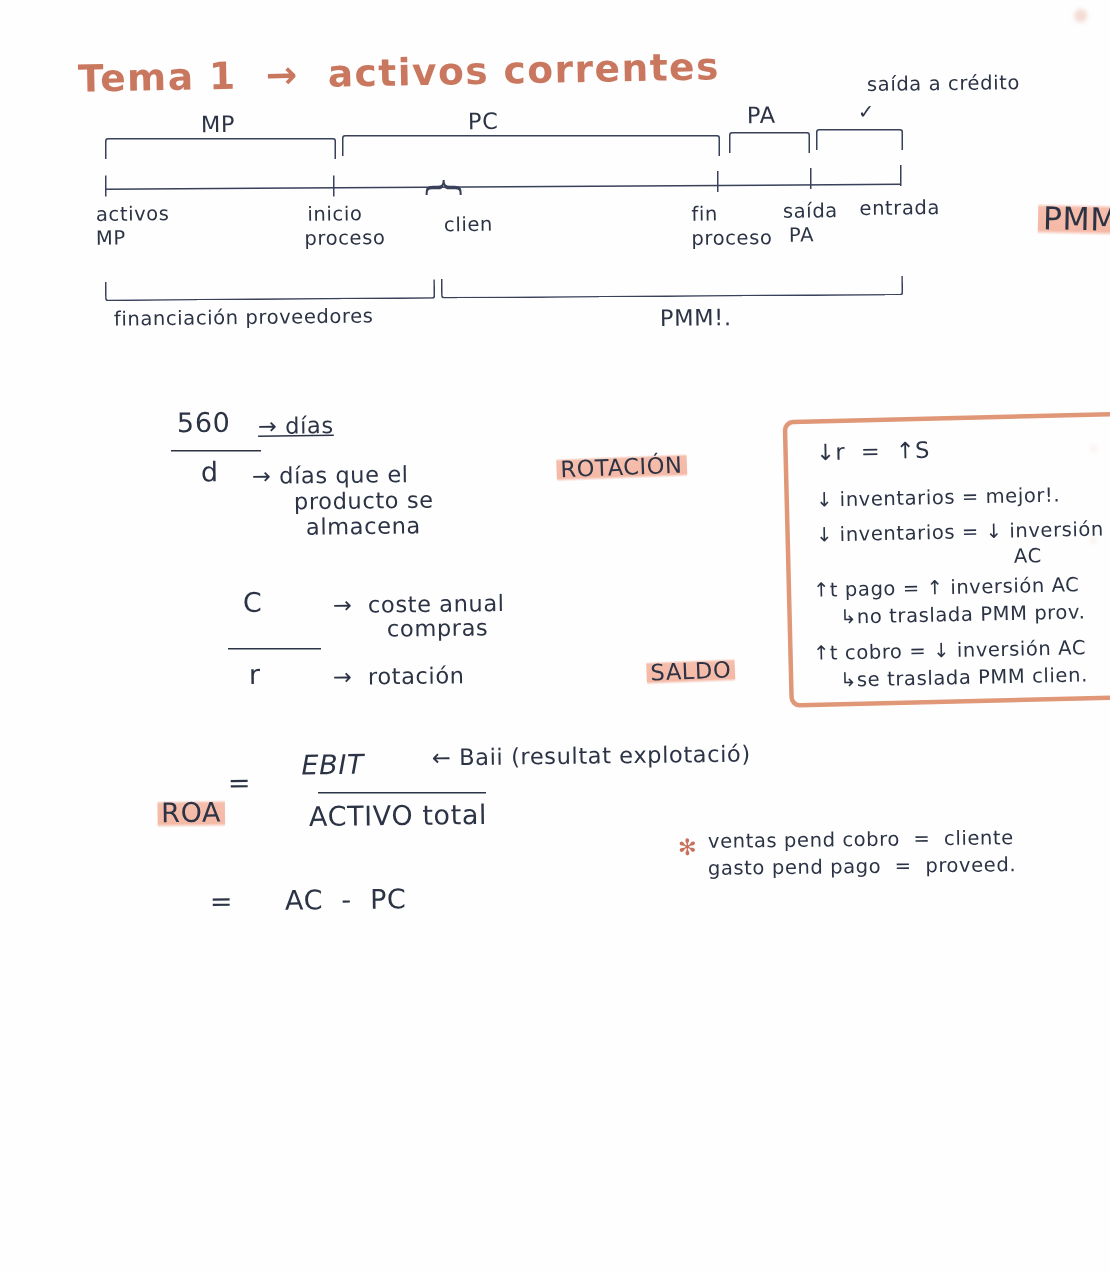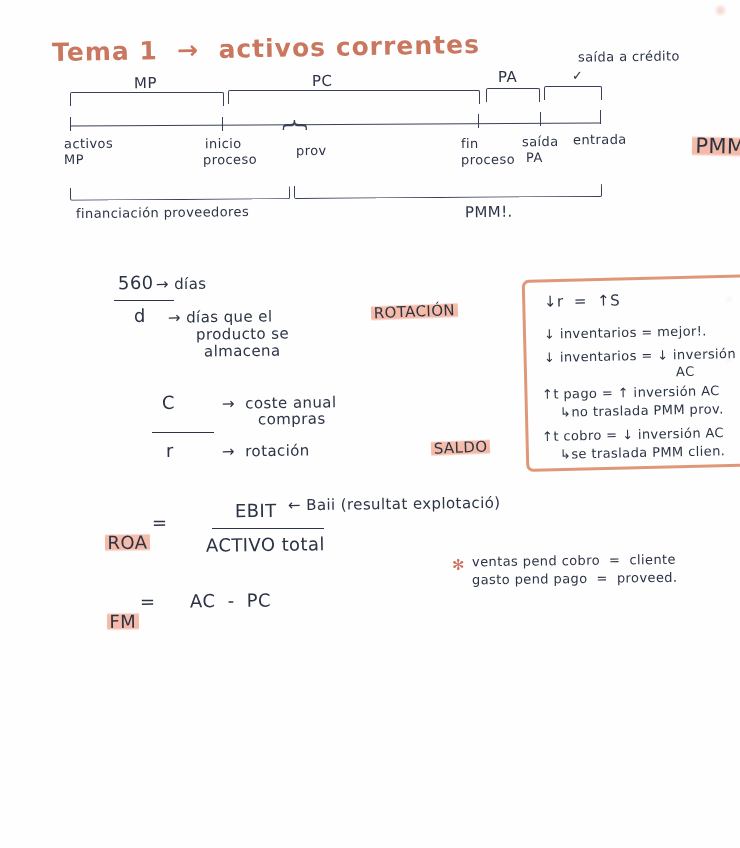--- a/index.html
+++ b/index.html
@@ -148,42 +148,42 @@
   <div class="tick" style="left:600px; top:110px; height:14px;"></div>
 
   <div class="squiggle" style="left:288px; top:112px;">{</div>
 
   <div class="hw sm tiltC" style="left:64px; top:136px;">activos</div>
   <div class="hw sm tiltC" style="left:64px; top:152px;">MP</div>
 
   <div class="hw sm tiltC" style="left:205px; top:136px;">inicio</div>
   <div class="hw sm tiltC" style="left:203px; top:152px;">proceso</div>
 
-  <div class="hw sm tiltC" style="left:296px; top:143px;">prov</div>
+  <div class="hw sm tiltC" style="left:296px; top:143px;">clien</div>
 
   <div class="hw sm tiltC" style="left:461px; top:136px;">fin</div>
   <div class="hw sm tiltC" style="left:461px; top:152px;">proceso</div>
 
   <div class="hw sm tiltC" style="left:522px; top:134px;">saída</div>
   <div class="hw sm tiltC" style="left:526px; top:150px;">PA</div>
 
   <div class="hw sm tiltC" style="left:573px; top:132px;">entrada</div>
 
   <div class="hw xl tiltD" style="left:664px; top:110px;">
     <span class="hl ink-dark">PMM</span>
   </div>
 
   <div class="bracket-up" style="left:70px; top:187px; width:218px; transform:rotate(-0.4deg);"></div>
   <div class="hw sm tiltC" style="left:76px; top:205px;">financiación proveedores</div>
 
   <div class="bracket-up" style="left:294px; top:185px; width:306px; transform:rotate(-0.4deg);"></div>
-  <div class="hw md tiltC" style="left:465px; top:203px;">PMM!.</div>
+  <div class="hw md tiltC" style="left:440px; top:203px;">PMM!.</div>
 
   <div class="hw lg tiltC" style="left:118px; top:272px;">560</div>
-  <div class="hw md tiltC" style="left:156px; top:275px;">→ días</div>
+  <div class="hw md tiltC" style="left:172px; top:275px;text-decoration:underline;">→ días</div>
   <div class="fracline" style="left:114px; top:300px; width:60px;"></div>
   <div class="hw lg tiltC" style="left:134px; top:305px;">d</div>
   <div class="hw md tiltC" style="left:168px; top:308px;">→ días que el</div>
   <div class="hw md tiltC" style="left:196px; top:325px;">producto se</div>
   <div class="hw md tiltC" style="left:204px; top:342px;">almacena</div>
   <div class="hw md tiltB" style="left:350px; top:285px;">
     <span class="hl ink-dark">ROTACIÓN</span>
   </div>
 
   <div class="hw lg tiltC" style="left:162px; top:392px;">C</div>
@@ -193,28 +193,25 @@
   <div class="hw lg tiltC" style="left:166px; top:440px;">r</div>
   <div class="hw md tiltC" style="left:222px; top:442px;">→  rotación</div>
   <div class="hw md tiltB" style="left:410px; top:421px;">
     <span class="hl ink-dark">SALDO</span>
   </div>
 
   <div class="hw lg tiltC" style="left:80px; top:511px;">
     <span class="hl ink-dark">ROA</span>
   </div>
   <div class="hw lg tiltC" style="left:152px; top:512px;">=</div>
-  <div class="hw lg tiltC" style="left:235px; top:500px;">EBIT</div>
+  <div class="hw lg tiltC" style="left:201px; top:500px;font-style:italic;">EBIT</div>
   <div class="hw md tiltC" style="left:288px; top:495px;">← Baii (resultat explotació)</div>
   <div class="fracline" style="left:212px; top:528px; width:112px;"></div>
   <div class="hw lg tiltC" style="left:206px; top:534px;">ACTIVO total</div>
 
-  <div class="hw lg tiltC" style="left:82px; top:590px;">
-    <span class="hl ink-dark">FM</span>
-  </div>
   <div class="hw lg tiltC" style="left:140px; top:591px;">=</div>
   <div class="hw lg tiltC" style="left:190px; top:590px;">AC  -  PC</div>
 
   <div id="notebox"></div>
 
   <div class="hw md tiltA" style="left:544px; top:292px;">↓r  =  ↑S</div>
 
   <div class="hw sm tiltA" style="left:544px; top:325px;">↓ inventarios = mejor!.</div>
 
   <div class="hw sm tiltA" style="left:544px; top:348px;">↓ inventarios = ↓ inversión</div>

